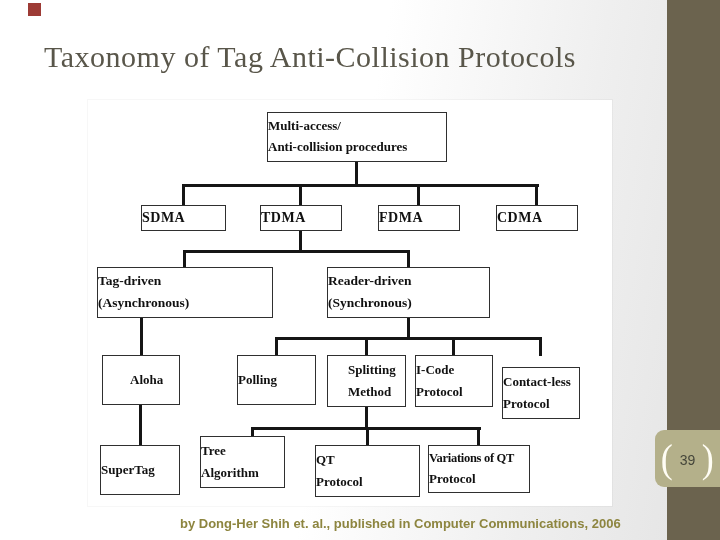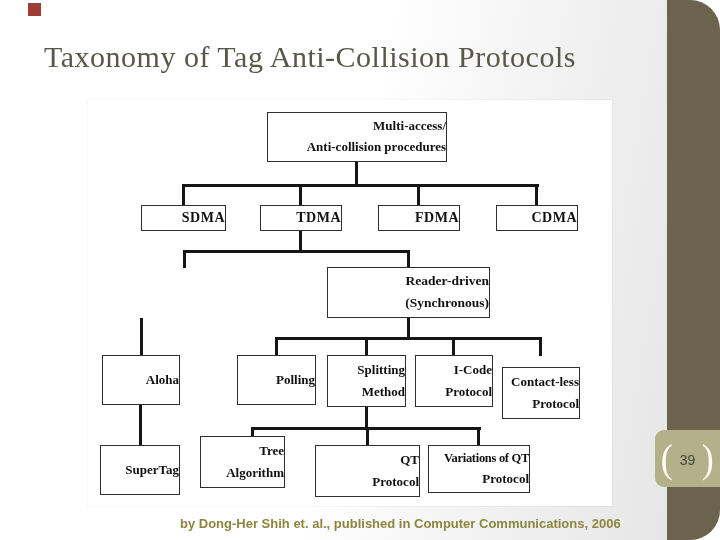--- a/index.html
+++ b/index.html
@@ -2,21 +2,20 @@
 <html><head>
 <meta charset="utf-8">
 <style>
   * { margin:0; padding:0; box-sizing:border-box; }
   html,body { width:720px; height:540px; }
   body { font-family:"Liberation Sans", sans-serif; }
 
   .slide {
     position:relative; width:720px; height:540px; overflow:hidden;
     background:linear-gradient(100deg, #ffffff 48%, #efefef 75%, #e3e3e3 100%);
-    border-radius:30px;
   }
 
   
   .red-square { position:absolute; left:28px; top:3px; width:13px; height:13px; background:#9d3b35; }
   .sidebar { position:absolute; left:667px; top:0; width:53px; height:540px; background:#6b634e; }
   .page-tab {
     position:absolute; left:655px; top:430px; width:65px; height:57px;
     background:#b4b08a; border-radius:9px 0 0 9px;
     display:flex; align-items:center; justify-content:center;
   }
@@ -42,21 +41,21 @@
   }
 
   
   .diagram {
     position:absolute; left:88px; top:100px; width:524px; height:406px;
     background:#ffffff; box-shadow:0 0 0 1px rgba(0,0,0,0.03);
     font-family:"Liberation Serif", serif;
   }
   .node {
     position:absolute; border:1.5px solid #2f2f2f; background:#fff;
-    display:flex; flex-direction:column; align-items:flex-end; justify-content:space-evenly;
+    display:flex; flex-direction:column; align-items:flex-start; justify-content:space-evenly;
     text-align:center; font-weight:bold; color:#111; font-size:13px; line-height:1.1;
   }
   .node.lvl1 { font-size:14px; letter-spacing:0.5px; }
   .node.lvl2 { font-size:13.5px; }
   .node .nl { display:block; }
   .node .tight { font-size:12.5px; letter-spacing:-0.3px; }
   .line { position:absolute; background:#151515; }
   .line.v { width:3px; }
   .line.h { height:3px; }
 </style>
@@ -109,20 +108,24 @@
     <div class="node lvl1" style="left:172px; top:105px; width:82px; height:26px;">
       <span class="nl">TDMA</span>
     </div>
     <div class="node lvl1" style="left:290px; top:105px; width:82px; height:26px;">
       <span class="nl">FDMA</span>
     </div>
     <div class="node lvl1" style="left:408px; top:105px; width:82px; height:26px;">
       <span class="nl">CDMA</span>
     </div>
 
+    <div class="node lvl2" style="left:9px;   top:167px; width:176px; height:51px;">
+      <span class="nl">Tag-driven</span>
+      <span class="nl">(Asynchronous)</span>
+    </div>
     <div class="node lvl2" style="left:239px; top:167px; width:163px; height:51px;">
       <span class="nl">Reader-driven</span>
       <span class="nl">(Synchronous)</span>
     </div>
 
     <div class="node" style="left:14px;  top:255px; width:78px; height:50px;padding-left:27px;">
       <span class="nl">Aloha</span>
     </div>
     <div class="node" style="left:149px; top:255px; width:79px; height:50px;">
       <span class="nl">Polling</span>

